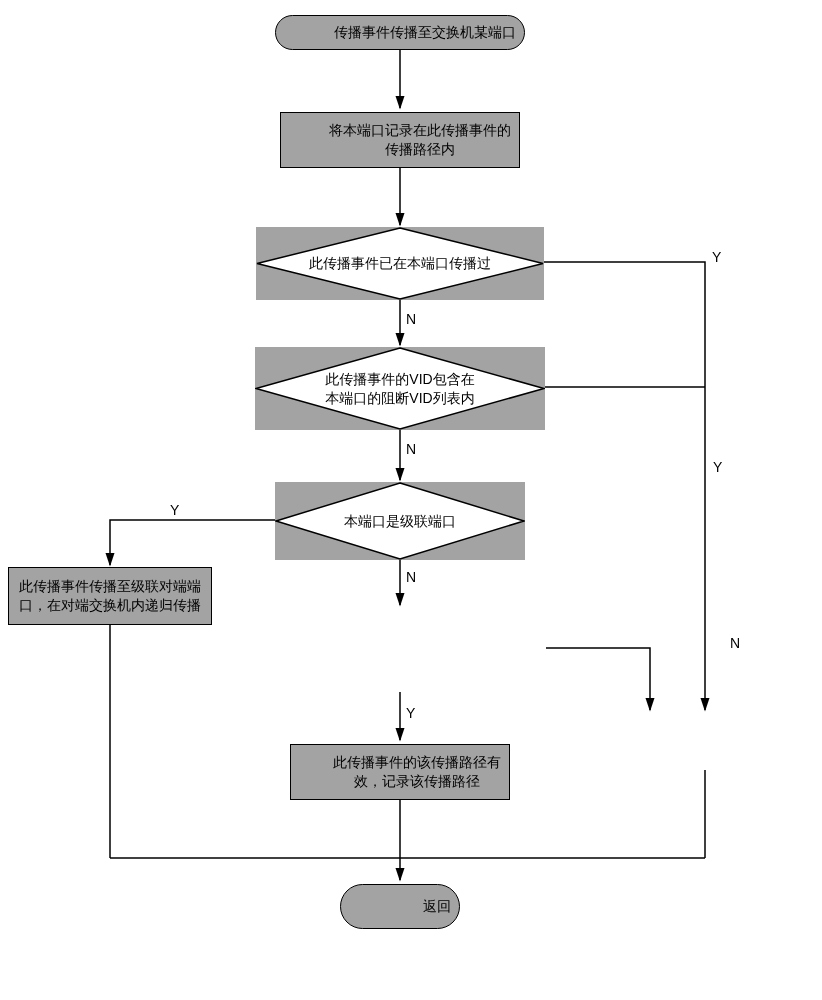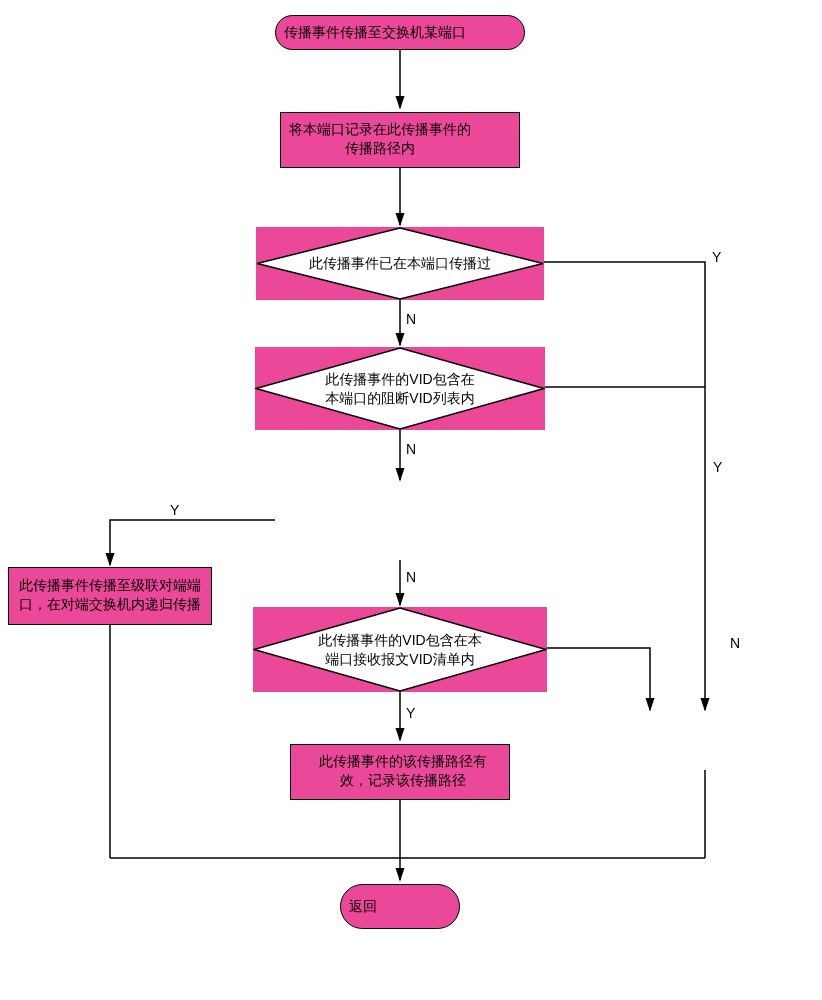--- a/index.html
+++ b/index.html
@@ -15,33 +15,32 @@
   .canvas {
     position: relative;
     width: 822px;
     height: 1000px;
   }
   .node {
     position: absolute;
     box-sizing: border-box;
     display: flex;
     align-items: center;
-    justify-content: flex-start;
+    justify-content: flex-end;
     text-align: center;
     line-height: 1.35;
     padding: 4px 8px;
-    background: #ec4899;
+    background: #a3a3a3;
   }
   .terminal {
     border: 1.5px solid #000;
     border-radius: 999px;
   }
   .process {
     border: 1.5px solid #000;
-    font-family: Liberation Mono, monospace;
   }
   .decision {
     border: none;
     padding: 0;
   }
   .decision .diamond-border {
     position: absolute;
     left: 0;
     top: 0;
     width: 100%;
@@ -140,30 +139,29 @@
 
   <div class="node decision" style="left:256px; top:227px; width:288px; height:73px;">
     <svg class="diamond-border" viewBox="0 0 288 73" preserveAspectRatio="none">
       <polygon points="144,1 287,36.5 144,72 1,36.5" fill="#fff" stroke="#000" stroke-width="1.5"></polygon>
     </svg>
     <div class="diamond-text">
       <span style="white-space:pre-line;">此传播事件已在本端口传播过</span>
     </div>
   </div>
 
-
-  <div class="node decision" style="left:253px; top:607px; width:294px; height:85px;">
-    <svg class="diamond-border" viewBox="0 0 294 85" preserveAspectRatio="none">
-      <polygon points="147,1 293,42.5 147,84 1,42.5" fill="#fff" stroke="#000" stroke-width="1.5"></polygon>
+  <div class="node decision" style="left:275px; top:482px; width:250px; height:78px;">
+    <svg class="diamond-border" viewBox="0 0 250 78" preserveAspectRatio="none">
+      <polygon points="125,1 249,39 125,77 1,39" fill="#fff" stroke="#000" stroke-width="1.5"></polygon>
     </svg>
     <div class="diamond-text">
-      <span style="white-space:pre-line;">此传播事件的VID包含在本
-端口接收报文VID清单内</span>
+      <span style="white-space:pre-line;">本端口是级联端口</span>
     </div>
   </div>
+
 
   <div class="node process" style="left:8px; top:567px; width:204px; height:58px; text-align:left; padding:22px 10px;">
     <span style="white-space:pre-line; text-align:left;">此传播事件传播至级联对端端
 口，在对端交换机内递归传播</span>
   </div>
 
   <div class="node process" style="left:290px; top:744px; width:220px; height:56px;">
     <span style="white-space:pre-line;margin-left:20px;">此传播事件的该传播路径有
 效，记录该传播路径</span>
   </div>

